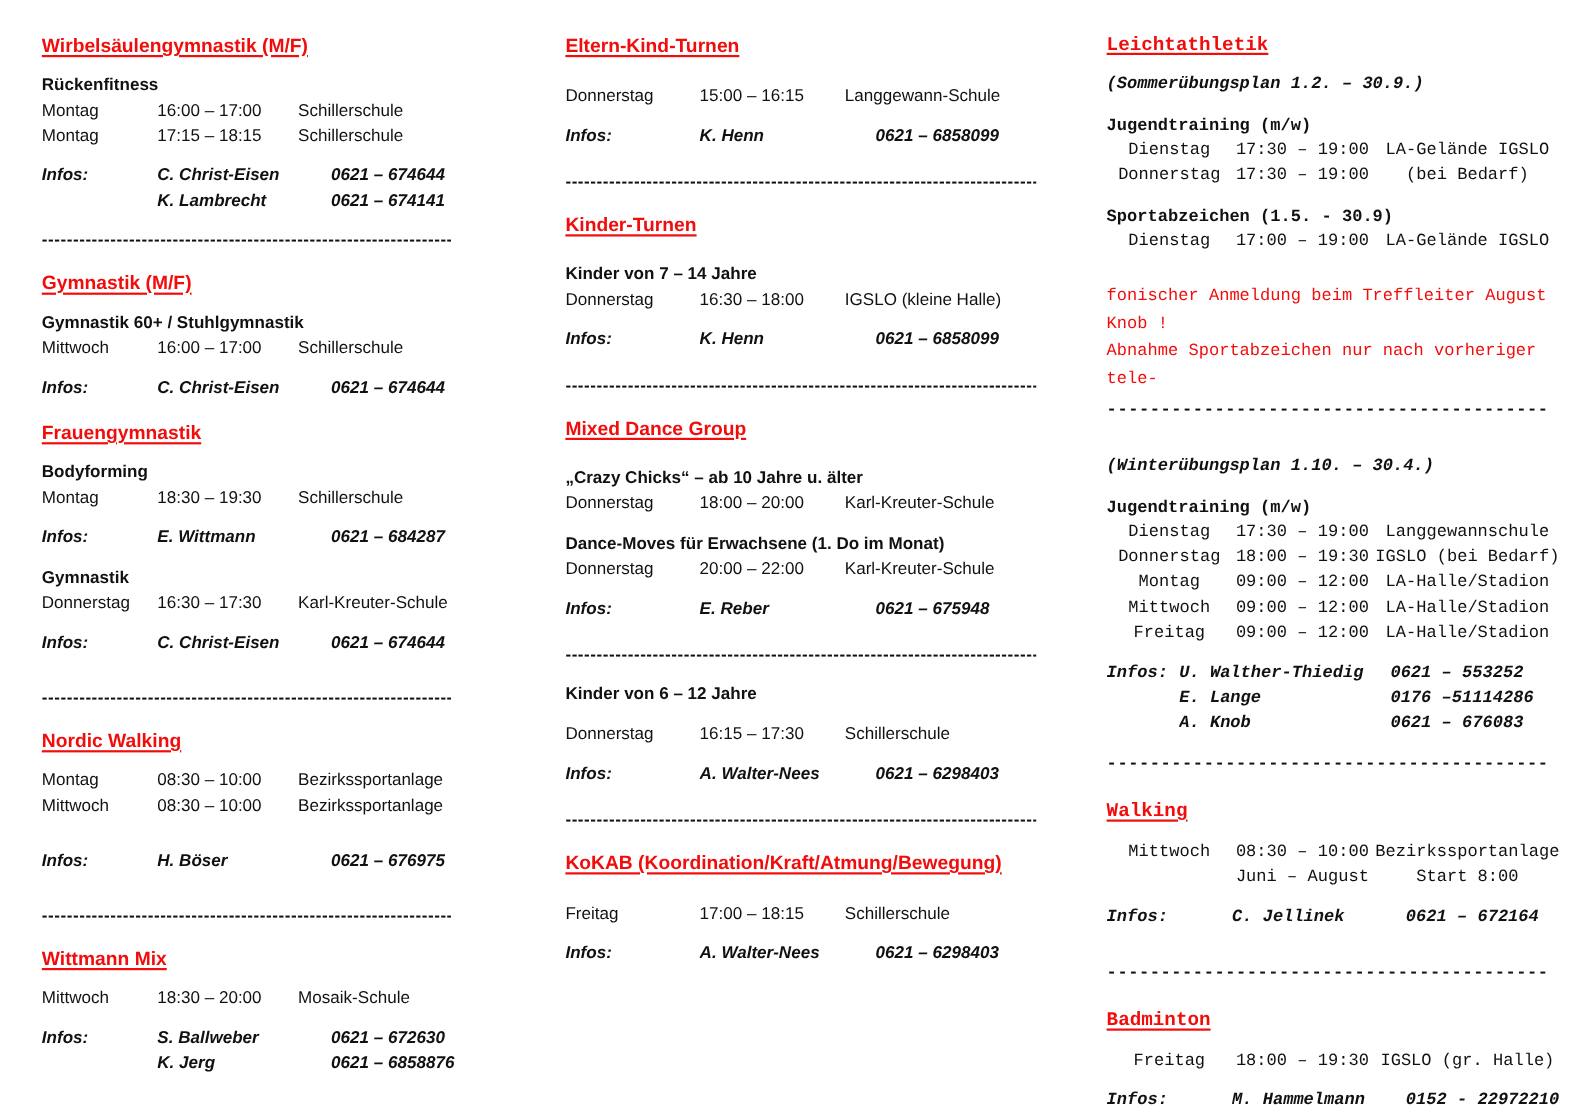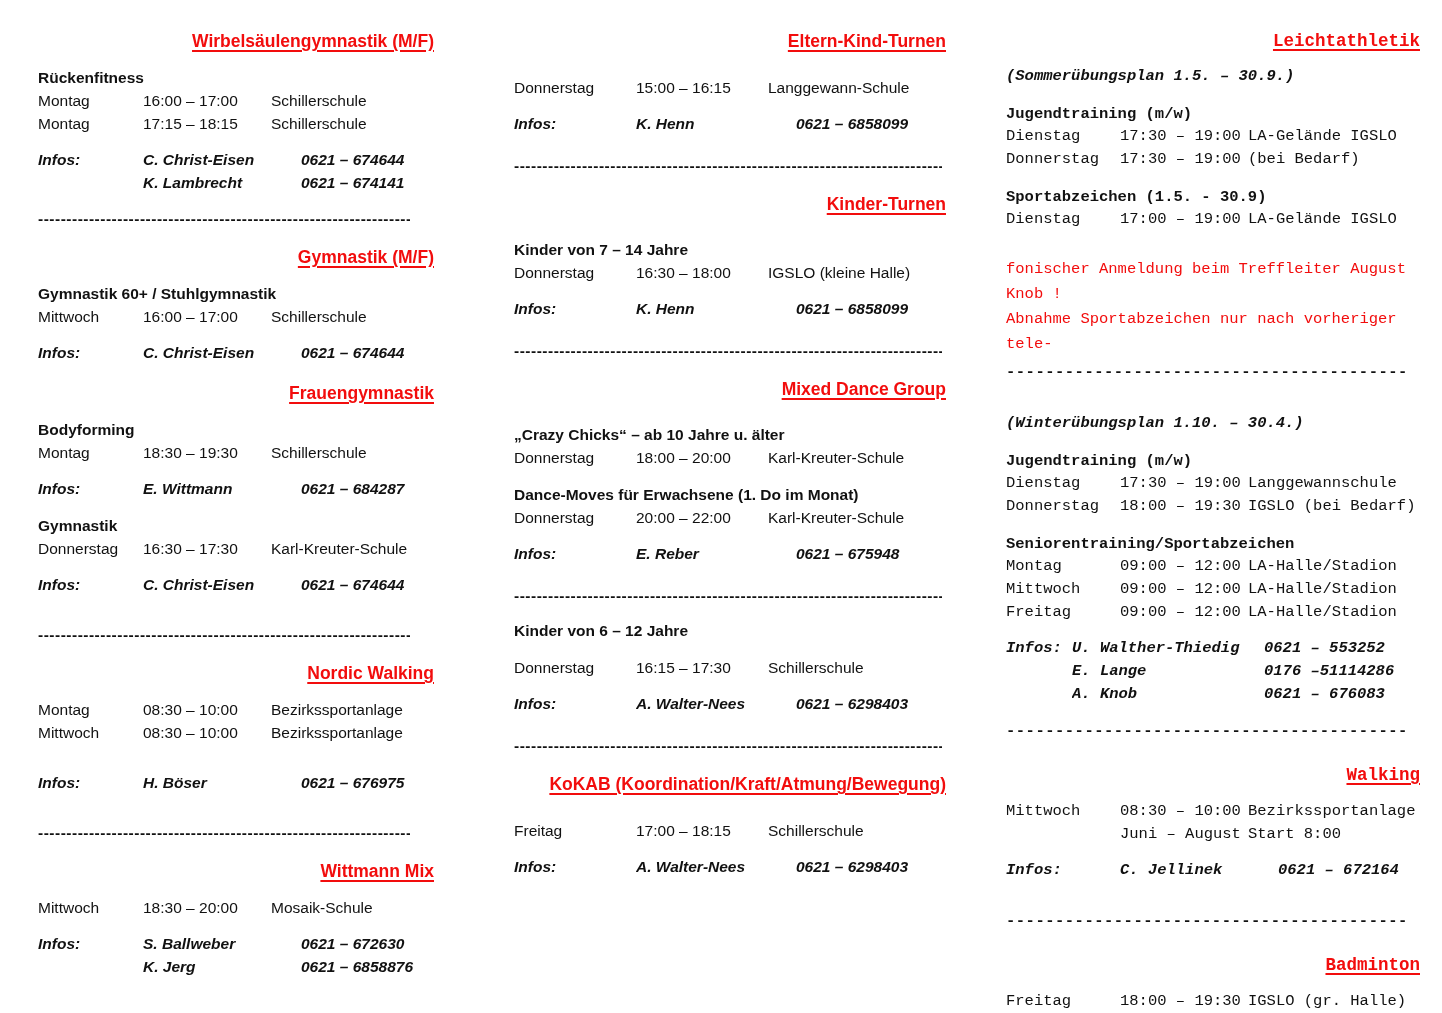--- a/index.html
+++ b/index.html
@@ -20,38 +20,37 @@
 
   .section-heading {
     color: var(--accent, #f20d0d);
     font-weight: bold;
     font-size: 17.5px;
     line-height: 22px;
     text-decoration: underline;
     text-decoration-thickness: 2px;
     text-underline-offset: 3px;
     margin: 18px 0 12px 0;
-    text-align: right;
   }
   .col .section-heading:first-child { margin-top: 0; }
   .c1 .section-heading { margin-bottom: 24px; }
   .c1 .section-heading:first-child { margin-top: 0; }
   .c2 .section-heading { margin-top: 24px; }
   .c2 .section-heading:first-child { margin-top: 0; }
 
   .plan-subheading {
     font-weight: bold; font-style: italic;
     line-height: 24px; margin-top: 12px;
   }
   .group-title { font-weight: bold; line-height: 22px; margin-top: 15px; }
   .schedule-row { display: grid; line-height: 23px; }
   .section-heading + .schedule-row { margin-top: 14px; }
   .c0 .schedule-row { grid-template-columns: 105px 128px 1fr; }
   .c1 .schedule-row { grid-template-columns: 122px 132px 1fr; }
-  .c2 .schedule-row { grid-template-columns: 114px 128px 1fr; }
+  .c2 .schedule-row { grid-template-columns: 114px 128px 1fr; text-align: center; }
 
   .infos-block { margin-top: 13px; font-weight: bold; font-style: italic; }
   .infos-row { display: grid; line-height: 23px; }
   .c0 .infos-row { grid-template-columns: 105px 158px 1fr; }
   .c1 .infos-row { grid-template-columns: 122px 160px 1fr; }
   .c2 .infos-row { grid-template-columns: 114px 158px 1fr; }
   .c2 .infos-block.compact .infos-row { grid-template-columns: 66px 192px 1fr; }
 
   .cell { white-space: nowrap; overflow: hidden; }
 
@@ -261,21 +260,21 @@
       <div class="infos-block">
         <div class="infos-row">
           <span class="cell">Infos:</span>
           <span class="cell">A. Walter-Nees</span>
           <span class="cell">0621 – 6298403</span>
         </div>
       </div>
     </div>
   <div class="col c2">
       <div class="section-heading">Leichtathletik</div>
-      <div class="plan-subheading">(Sommerübungsplan 1.5. – 30.9.)</div>
+      <div class="plan-subheading">(Sommerübungsplan 1.2. – 30.9.)</div>
       <div class="group-title">Jugendtraining (m/w)</div>
       <div class="schedule-row">
         <span class="cell">Dienstag</span>
         <span class="cell">17:30 – 19:00</span>
         <span class="cell">LA-Gelände IGSLO</span>
       </div>
       <div class="schedule-row">
         <span class="cell">Donnerstag</span>
         <span class="cell">17:30 – 19:00</span>
         <span class="cell">(bei Bedarf)</span>
@@ -297,21 +296,20 @@
       <div class="schedule-row">
         <span class="cell">Dienstag</span>
         <span class="cell">17:30 – 19:00</span>
         <span class="cell">Langgewannschule</span>
       </div>
       <div class="schedule-row">
         <span class="cell">Donnerstag</span>
         <span class="cell">18:00 – 19:30</span>
         <span class="cell">IGSLO (bei Bedarf)</span>
       </div>
-      <div class="group-title">Seniorentraining/Sportabzeichen</div>
       <div class="schedule-row">
         <span class="cell">Montag</span>
         <span class="cell">09:00 – 12:00</span>
         <span class="cell">LA-Halle/Stadion</span>
       </div>
       <div class="schedule-row">
         <span class="cell">Mittwoch</span>
         <span class="cell">09:00 – 12:00</span>
         <span class="cell">LA-Halle/Stadion</span>
       </div>

